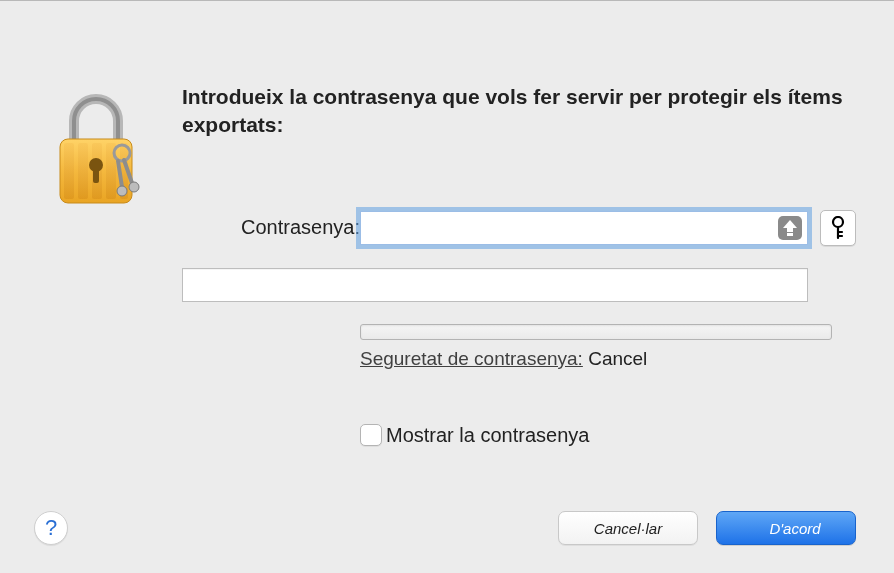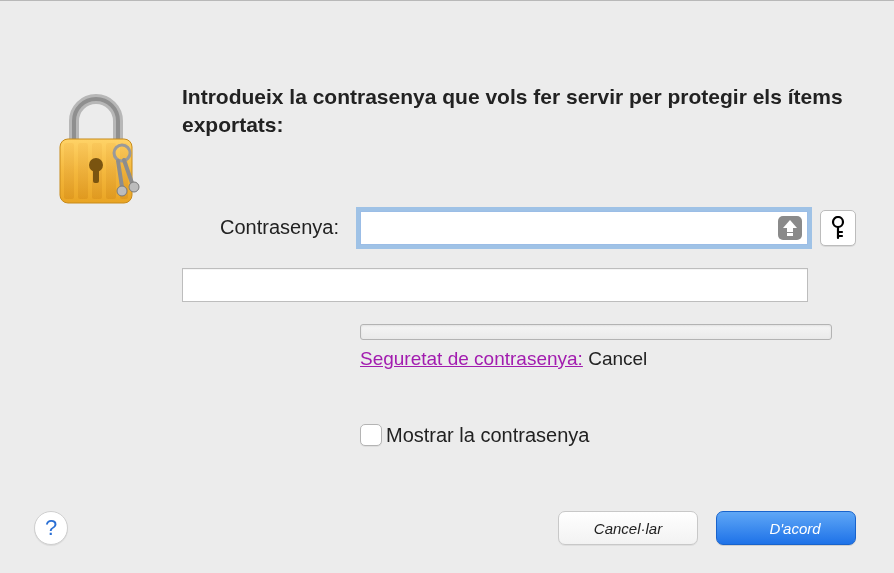--- a/index.html
+++ b/index.html
@@ -39,21 +39,21 @@
     margin-bottom: 70px;
   }
   .row {
     display: flex;
     align-items: center;
     margin-bottom: 22px;
   }
   .row .label {
     width: 178px;
     text-align: right;
-    padding-right: 21px;
+    padding-right: 0;
     font-size: 20px;
   }
   .row .fieldwrap {
     flex: 1;
     display: flex;
     align-items: center;
     gap: 12px;
   }
   .textinput {
     flex: 1;
@@ -107,21 +107,21 @@
     border-radius: 3px;
     background: linear-gradient(#f5f5f5, #eaeaea);
     border: 1px solid #b3b3b3;
     box-shadow: inset 0 1px 2px rgba(0,0,0,0.08);
   }
   .strength-label {
     margin-top: 8px;
     font-size: 19px;
   }
   .strength-label a {
-    color: #a21caf;
+    color: #404040;
     text-decoration: underline;
   }
   .show-pw-row {
     margin-left: 178px;
     margin-top: 54px;
     display: flex;
     align-items: center;
     gap: 4px;
   }
   .checkbox {

